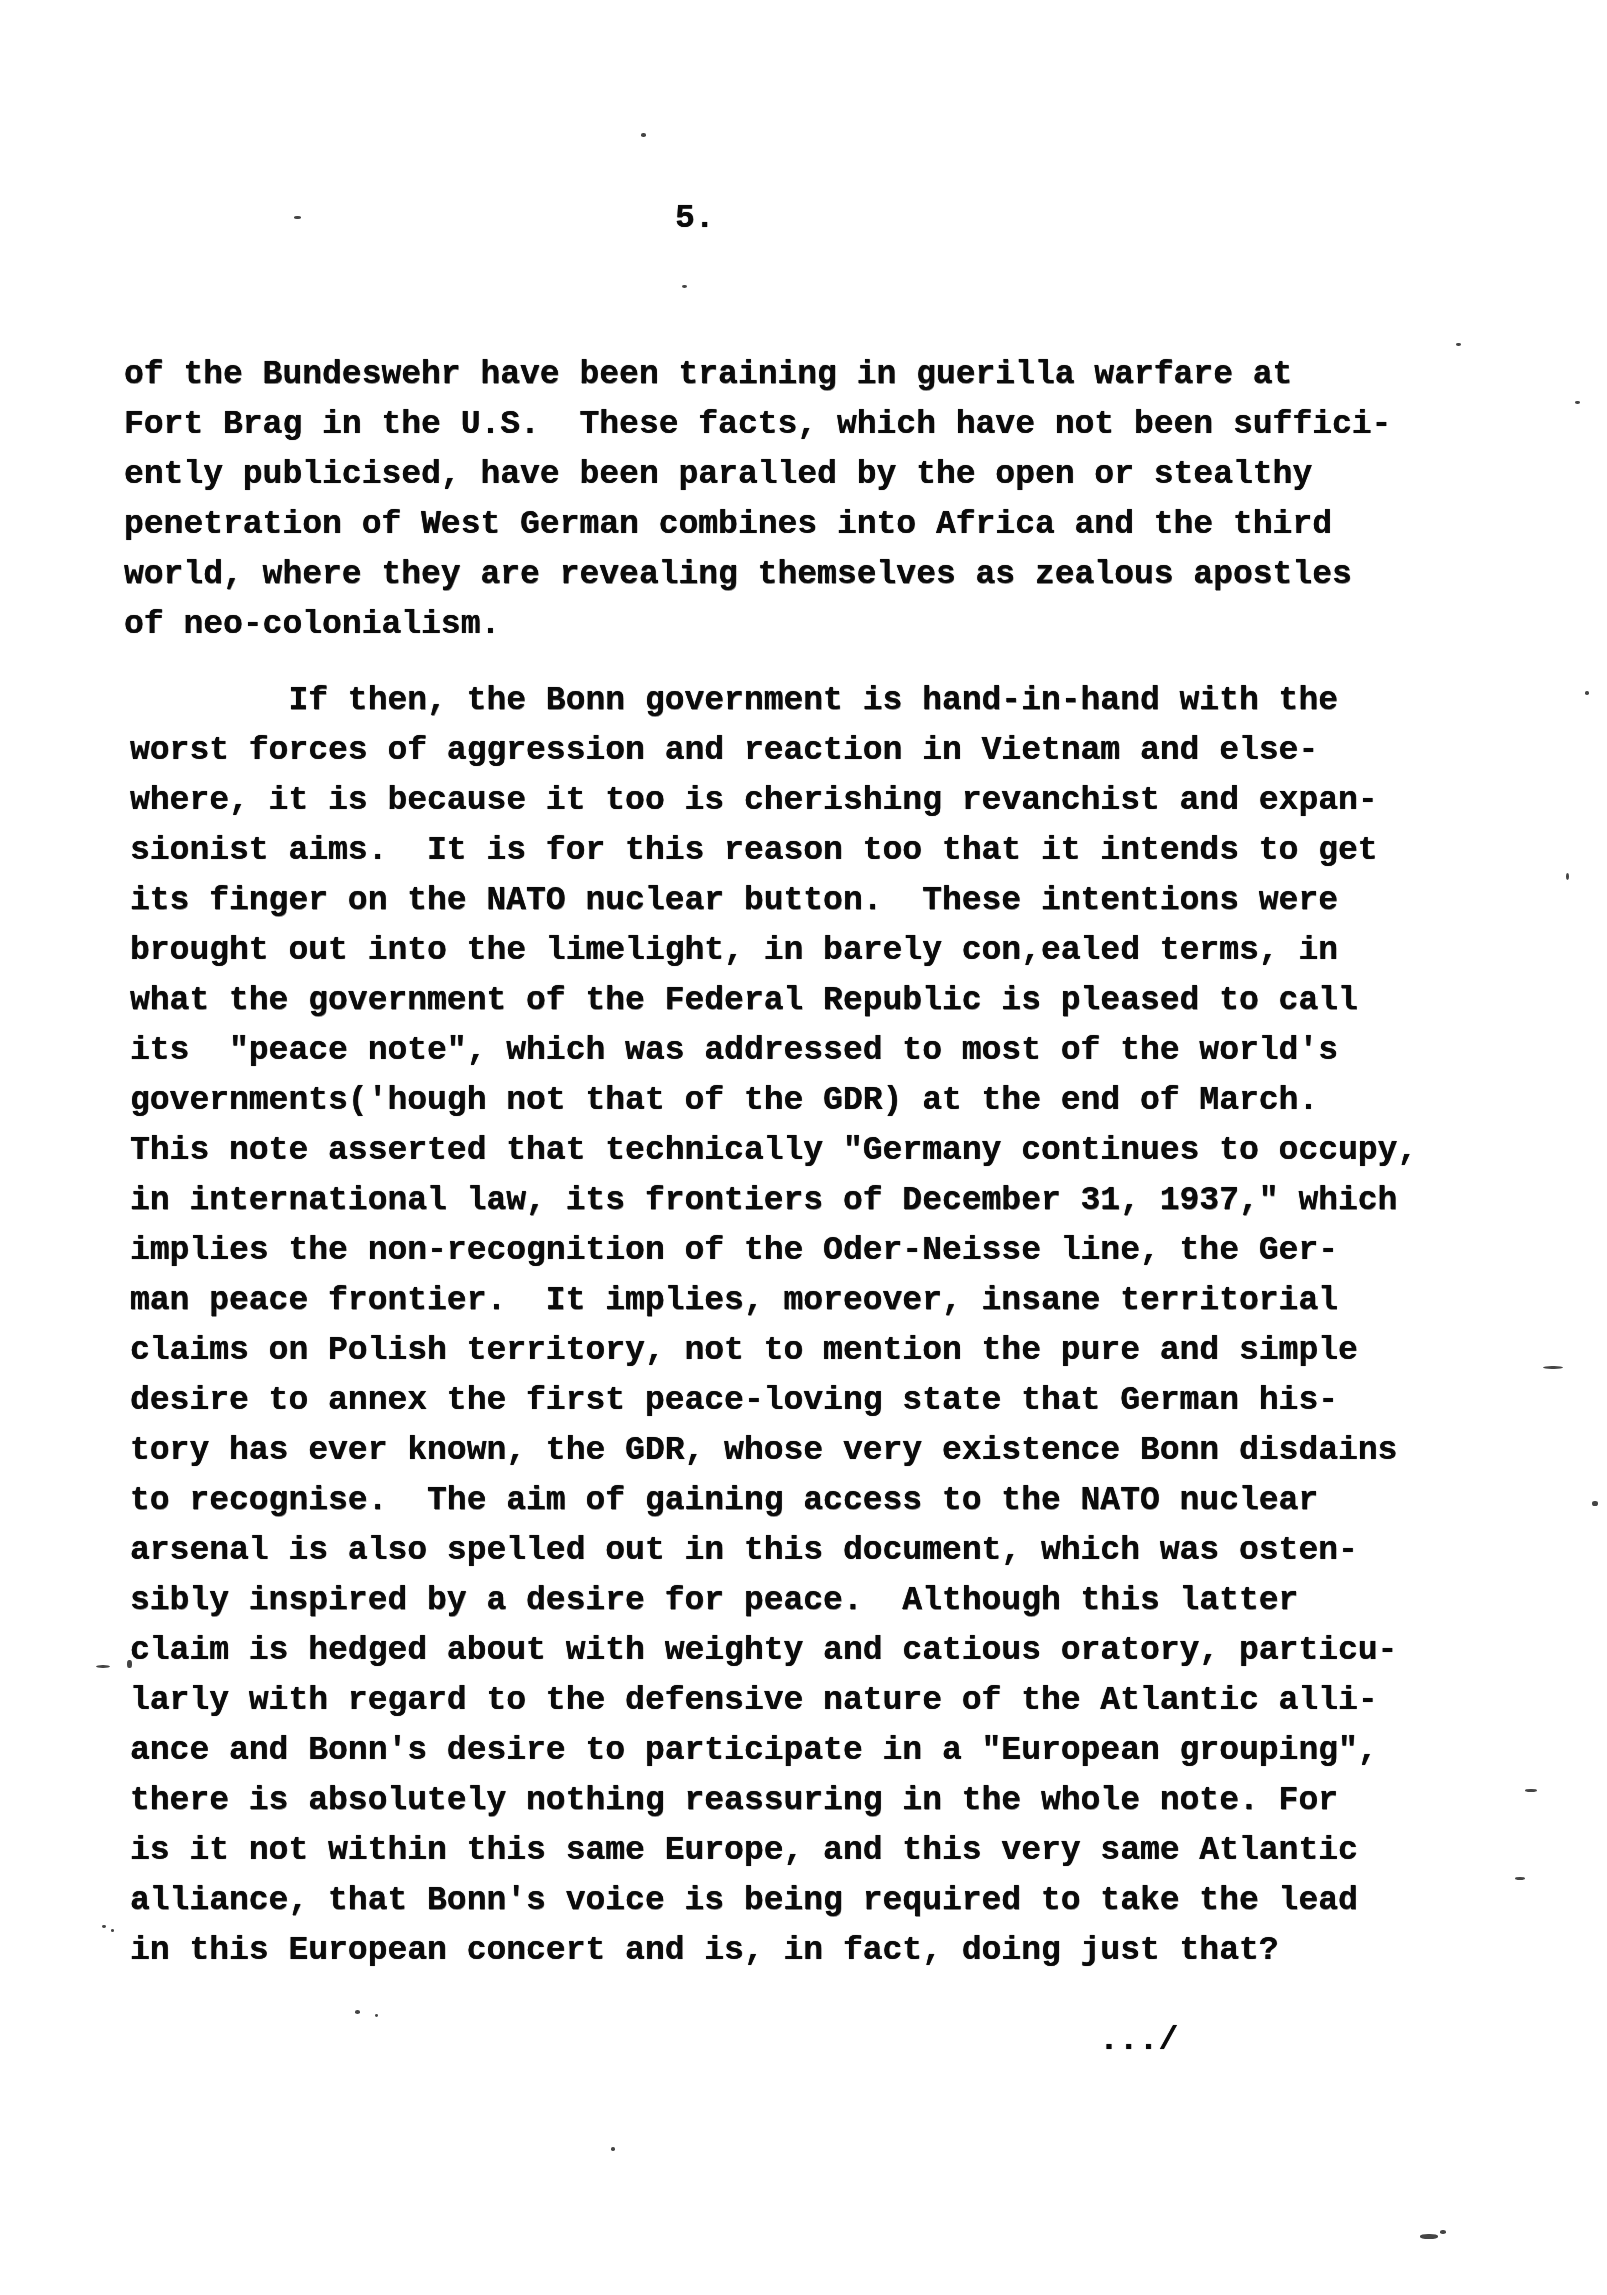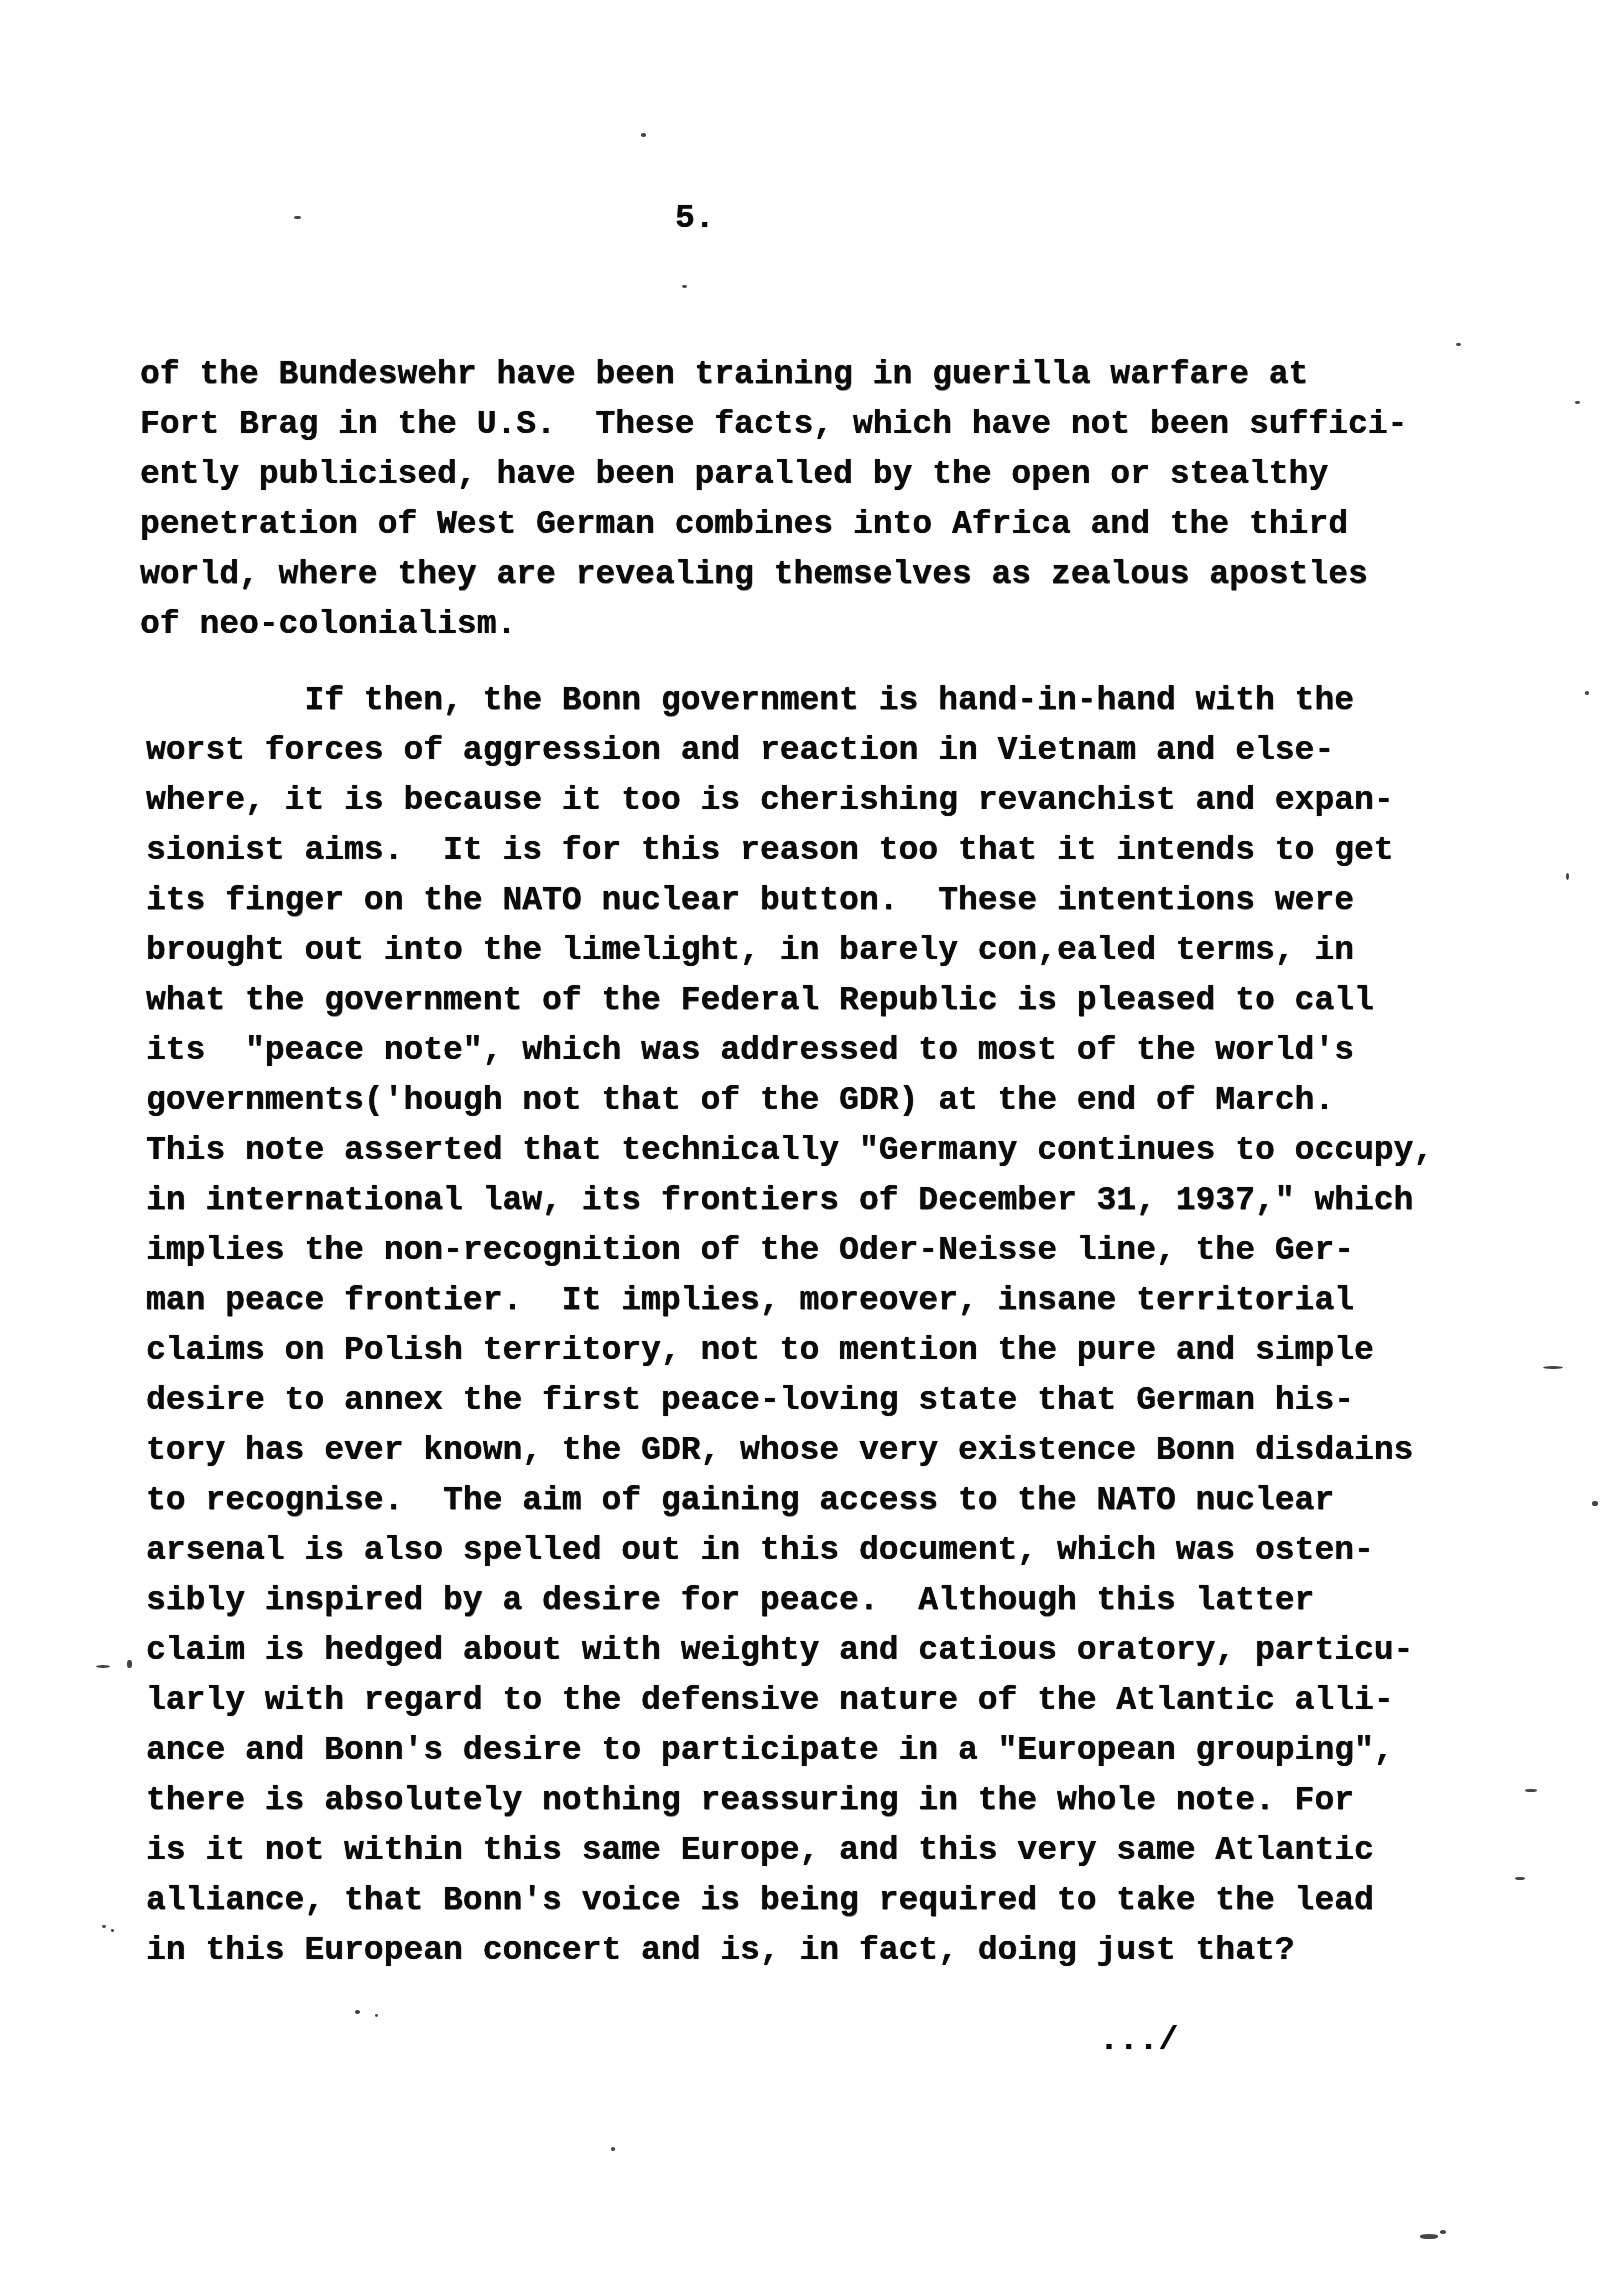--- a/index.html
+++ b/index.html
@@ -24,21 +24,21 @@
     letter-spacing: 0px;
     text-shadow: 0 0 0.8px rgba(0,0,0,0.85), 0.4px 0.4px 0 rgba(0,0,0,0.45);
   }
   .page-number {
     position: absolute;
     left: 675px;
     top: 194px;
   }
   .para {
     position: absolute;
-    left: 140px;
+    left: 124px;
     font-family: Liberation Mono, monospace;
   }
   .para-1 { top: 350px; }
   .para-2 { top: 676px; margin-left: 6px; }
   .line {
     height: 50px;
   }
   
   .para .line:nth-child(odd)  { transform: translateY(0.3px); }
   .para .line:nth-child(3n)   { transform: translateY(-0.3px); }

